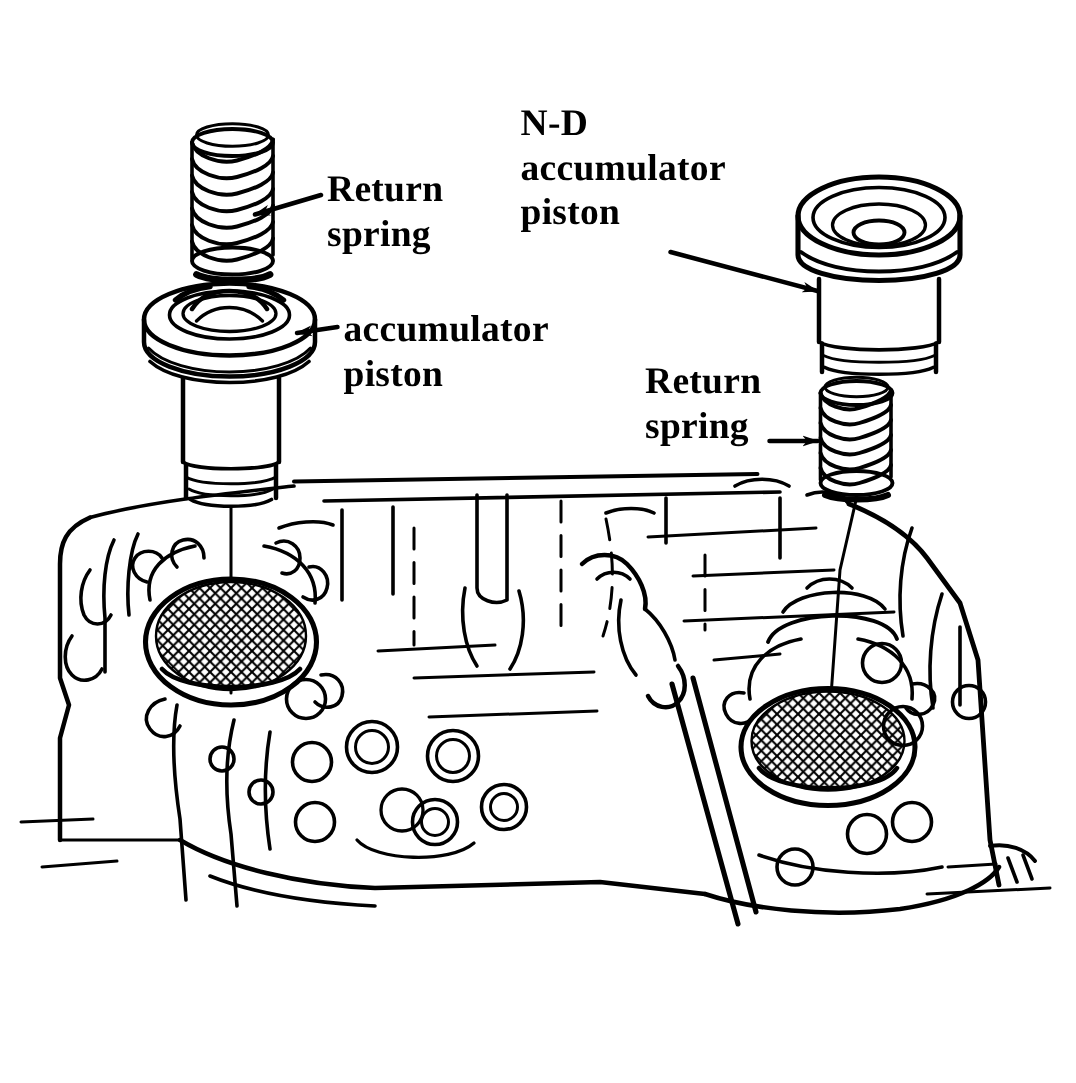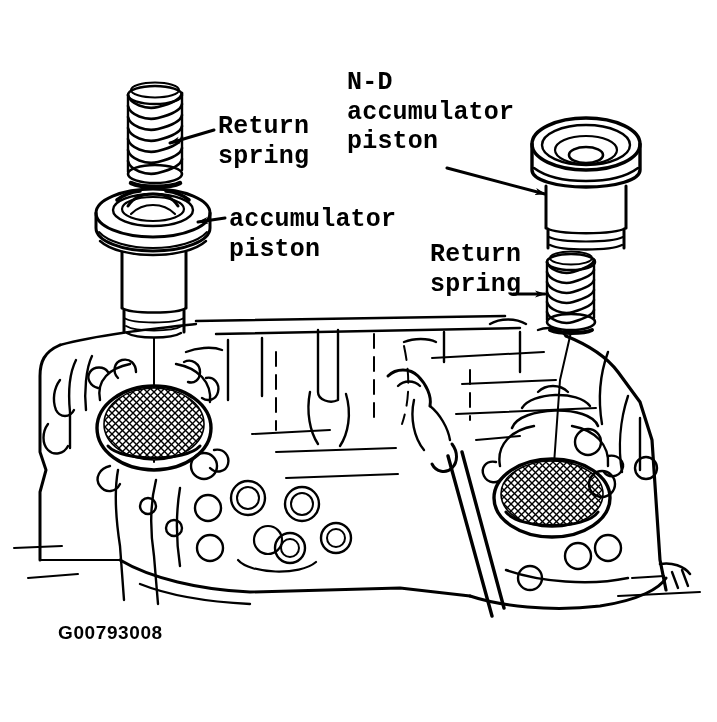--- a/index.html
+++ b/index.html
@@ -19,21 +19,21 @@
     overflow: hidden;
   }
   #figure svg {
     position: absolute;
     top: 0;
     left: 0;
     display: block;
   }
   .lbl {
     position: absolute;
-    font-family: Liberation Mono, monospace;
+    font-family: Liberation Serif, serif;
     font-weight: bold;
     color: #000000;
     white-space: nowrap;
     line-height: 1.18;
     letter-spacing: 0.2px;
   }
   .lbl-lg { font-size: 25px; }
   .cap {
     position: absolute;
     font-family: "Liberation Sans", sans-serif;
@@ -293,15 +293,14 @@
   <div class="lbl lbl-lg" style="left:229px; top:205px;">
     <span>accumulator</span>
     <span>piston</span>
   </div>
 
   <div class="lbl lbl-lg" style="left:430px; top:240px;">
     <span>Return</span>
     <span>spring</span>
   </div>
 
-  <div class="cap" style="left:58px; top:622px;">G00793008</div>
 
 </div>
 
 </body></html>

